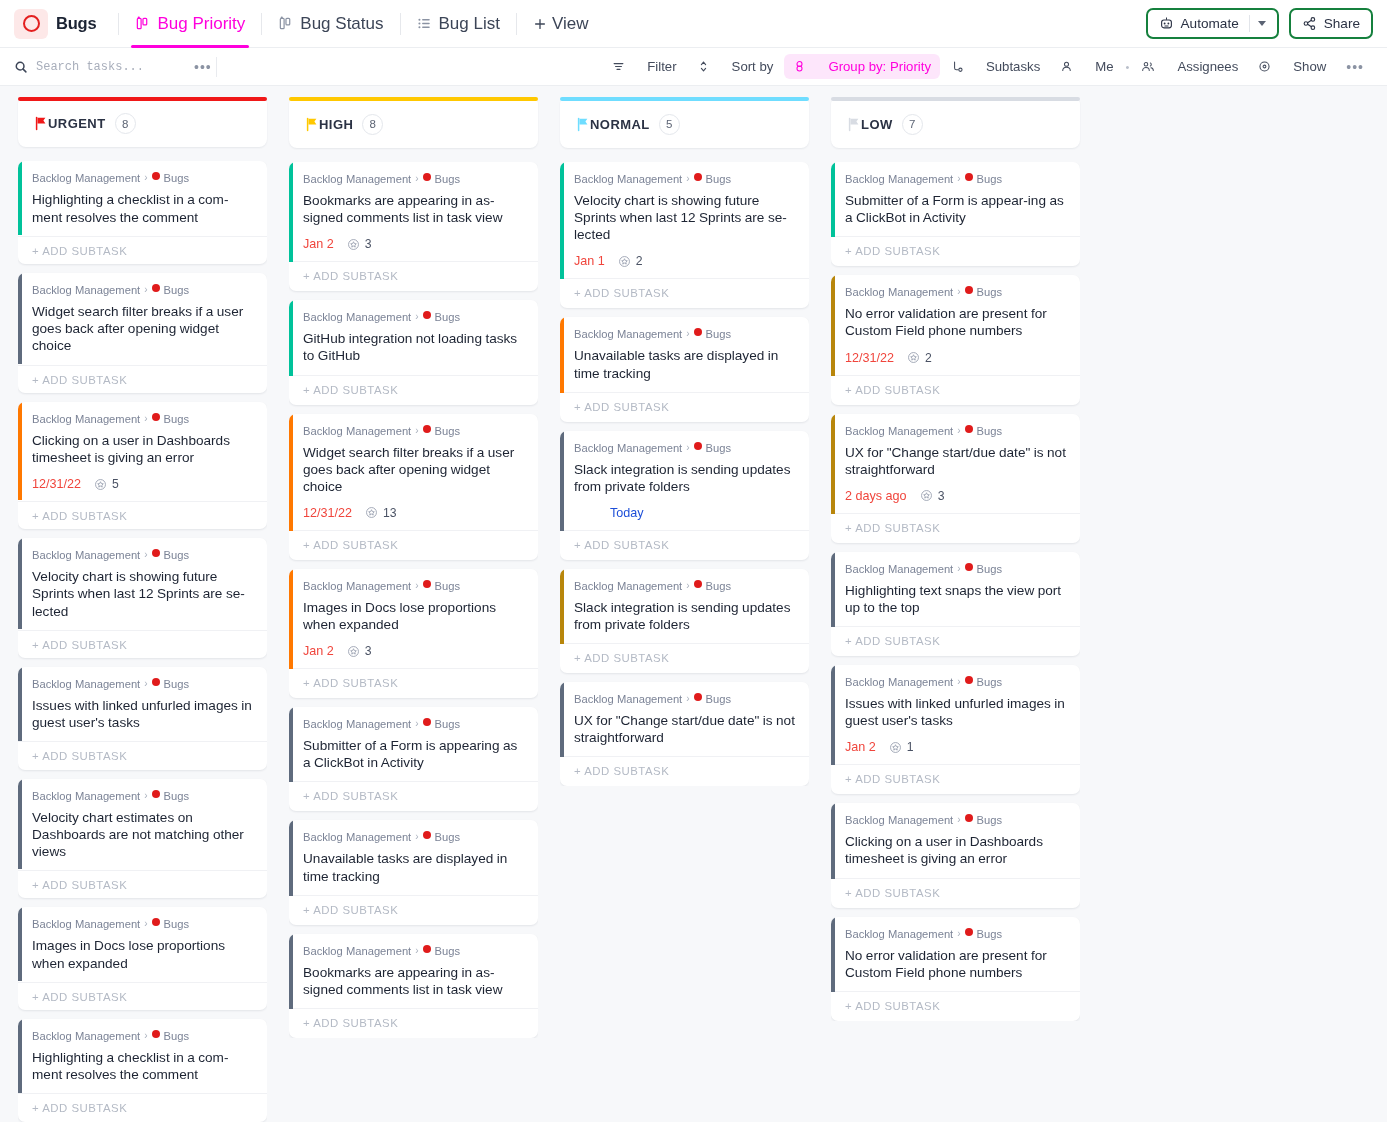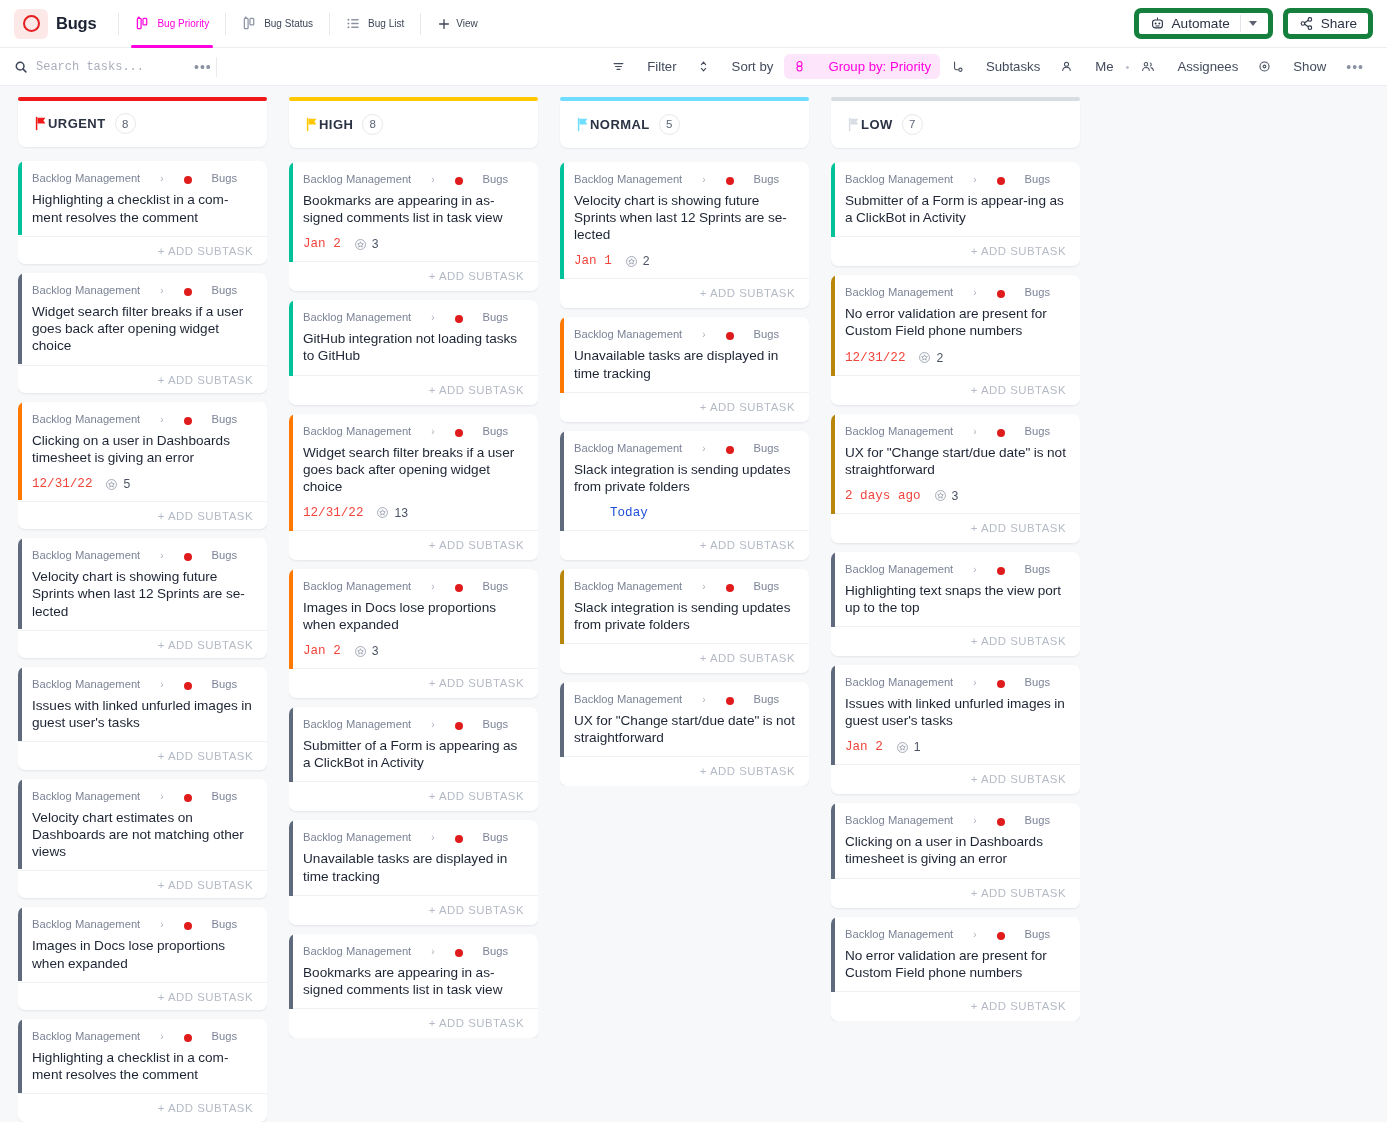--- a/index.html
+++ b/index.html
@@ -33,38 +33,38 @@
     border-radius: 50%;
   }
   .space-title {
     font-size: 16.5px; font-weight: bold; color: #1b2333;
     margin-right: 12px; letter-spacing: -0.2px;
   }
   .vsep { width: 1px; height: 22px; background: #e6e8ec; margin: 0 10px; }
   .tab {
     display: flex; align-items: center; gap: 7px;
     height: 48px; padding: 0 6px;
-    font-size: 10px; color: #3c4557;
+    font-size: 17px; color: #3c4557;
     position: relative; cursor: pointer;
   }
   .tab.active { color: #ff00dd; font-weight: normal; }
   .tab.active::after {
     content: ""; position: absolute; left: 2px; right: 2px; bottom: 0;
     height: 2.6px; background: #ff00dd; border-radius: 2px;
   }
   .tab .ic { display: flex; align-items: center; }
   .addview { color: #3c4557; gap: 5px; }
 
   .topbar-right {
     margin-left: auto; display: flex; align-items: center; gap: 10px;
   }
   .btn-outline {
     display: flex; align-items: center; gap: 7px;
     height: 31px; padding: 0 11px;
-    border: 5px solid #15803d; border-radius: 7px;
+    border: 2px solid #15803d; border-radius: 7px;
     background: #fff; font-size: 13.6px; color: #2b3murky;
     color: #2b3244; cursor: pointer;
   }
   .btn-outline .divider { width:1px; height:17px; background:#e2e5ea; margin:0 1px 0 3px;}
   .caret { width: 0; height: 0; border-left: 4px solid transparent; border-right: 4px solid transparent; border-top: 5px solid #5b6373; }
 
   
   .toolbar {
     height: 38px; background: #fff;
     display: flex; align-items: center;
@@ -129,39 +129,39 @@
     position: relative; overflow: hidden;
     cursor: pointer;
   }
   .card::before {
     content: ""; position: absolute; left: 0; top: 0; bottom: 29px;
     width: 3.6px; background: var(--bar);
   }
   .card-body { padding: 11px 14px 10px 14px; }
   .crumb {
     font-size: 11.2px; color: #7b8396;
-    display: flex; align-items: flex-end; gap: 20px; margin-bottom: 7px;
+    display: flex; align-items: flex-start; gap: 4px; margin-bottom: 7px;
     white-space: nowrap;
   }
   .crumb .chev { color: #aab1be; font-size: 10px; }
   .crumb .dot { width: 8px; height: 8px; border-radius: 50%; background: #e01b1b; display:inline-block; }
   .card-title {
     font-size: 13.6px; color: #1d2433; line-height: 1.26;
     word-spacing: -0.3px;
   }
   .meta { display: flex; align-items: center; gap: 13px; margin-top: 11px; }
-  .due { font-size: 12.6px; font-family: Liberation Mono, monospace; }
+  .due { font-size: 12.6px; }
   .due.red { color: #f0453c; }
   .due.orange { color: #1d4ed8; margin-left: 36px; }
   .subcount { display: flex; align-items: center; gap: 5px; font-size: 12.2px; color: #4a5264; }
   .add-sub {
     border-top: 1px solid #f0f1f4;
     padding: 8px 14px 9px 14px;
     font-size: 11.4px; letter-spacing: .5px;
-    color: #b4bac5; cursor: pointer; text-align: right;
+    color: #b4bac5; cursor: pointer;
   }
   svg { display: block; }
 </style>
 </head>
 <body>
 
 <div class="topbar">
   <div class="logo-chip">
     <div class="logo-ring"></div>
   </div>

